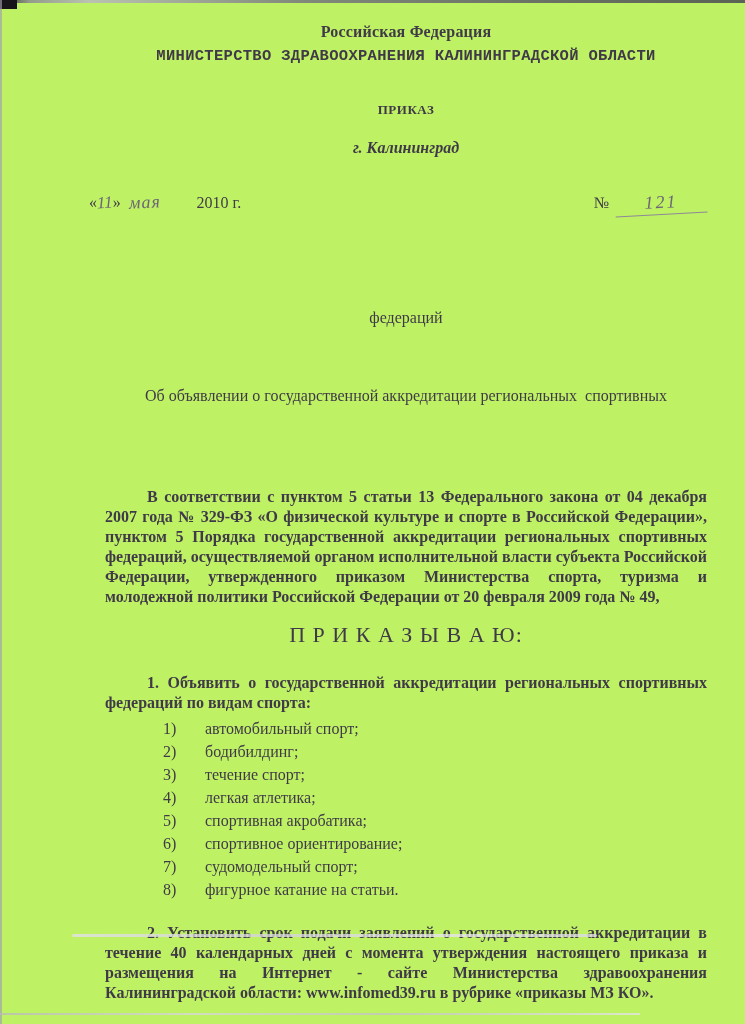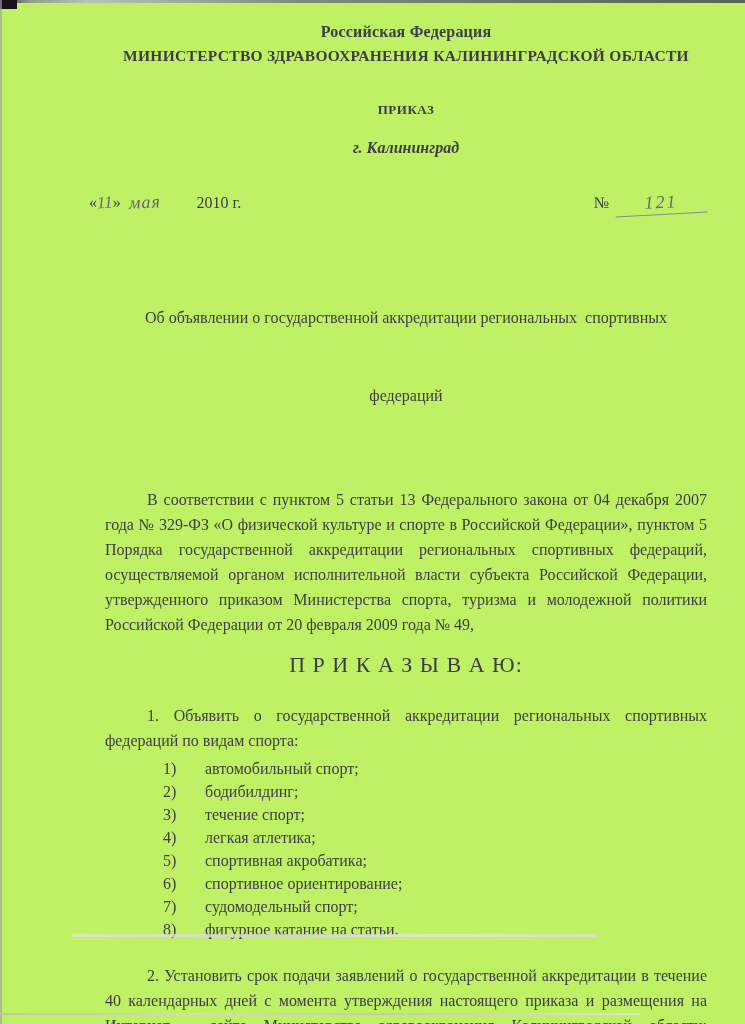--- a/index.html
+++ b/index.html
@@ -39,21 +39,21 @@
   }
   .artifact-bottom-line {
     position: absolute; top: 1013px; left: 0; width: 640px; height: 2px;
     background: linear-gradient(to right, #b9b7bf, #d8d6dc 30%, #c3c1c9 60%, #e5e3e8);
     opacity: .75;
   }
   
   .center { text-align: center; }
   .bold { font-weight: bold; }
   .country-line { font-size: 16px; line-height: 24px; letter-spacing: .2px; }
-  .ministry-line { font-size: 15.5px; line-height: 24px; letter-spacing: .3px; }
+  .ministry-line { font-size: 15.5px; line-height: 24px; letter-spacing: .3px; font-family: Liberation Mono, monospace; }
   .doc-type { margin-top: 30px; font-size: 13px; line-height: 24px; letter-spacing: .5px; }
   .city-line { margin-top: 14px; font-size: 16px; line-height: 24px; font-style: italic; }
   .date-row {
     margin-top: 30px;
     margin-left: -16px;
     display: flex;
     justify-content: space-between;
     align-items: baseline;
     font-size: 16px; line-height: 24px;
   }
@@ -78,23 +78,24 @@
   }
   .order-title {
     margin-top: 38px;
     font-size: 16px;
     line-height: 26px;
     white-space: pre-wrap;
   }
   .para {
     margin: 0;
     font-size: 16px;
-    line-height: 25px;
+    line-height: 20px;
     text-align: justify;
     text-indent: 42px;
+    font-weight: bold;
   }
   .preamble { margin-top: 26px; }
   .resolution-word {
     margin-top: 16px;
     font-size: 22px;
     line-height: 24px;
     letter-spacing: 1px;
   }
   .item1 { margin-top: 26px; }
   .sports-list {
@@ -129,22 +130,22 @@
     <div>
       <span>«</span><span class="hand hand-day">11</span><span>»</span><span class="hand hand-month">мая</span><span class="date-year">2010 г.</span>
     </div>
     <div class="num-field">
       <span>№</span>
       <span class="hand num-value">121</span>
     </div>
   </div>
 
   <div class="order-title center">
+    <div>федераций</div>
     <div>Об объявлении о государственной аккредитации региональных  спортивных</div>
-    <div>федераций</div>
   </div>
 
   <p class="para preamble">В соответствии с пунктом 5 статьи 13 Федерального закона от 04 декабря 2007 года № 329-ФЗ «О физической культуре и спорте в Российской Федерации», пунктом 5 Порядка государственной аккредитации региональных спортивных федераций, осуществляемой органом исполнительной власти субъекта Российской Федерации, утвержденного приказом Министерства спорта, туризма и молодежной политики Российской Федерации от 20 февраля 2009 года № 49,</p>
 
   <div class="resolution-word center">П Р И К А З Ы В А Ю:</div>
 
   <p class="para item1">1. Объявить о государственной аккредитации региональных спортивных федераций по видам спорта:</p>
 
   <ol class="sports-list">
     <li><span class="n">1)</span><span>автомобильный спорт;</span></li>

